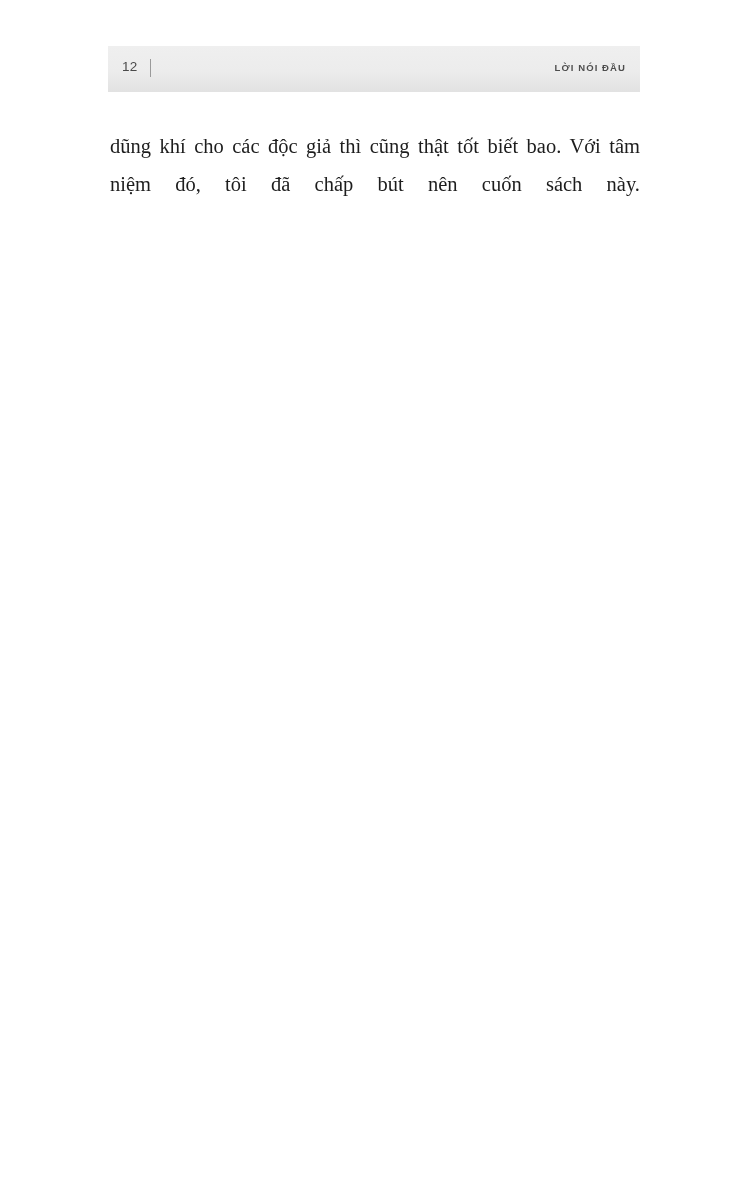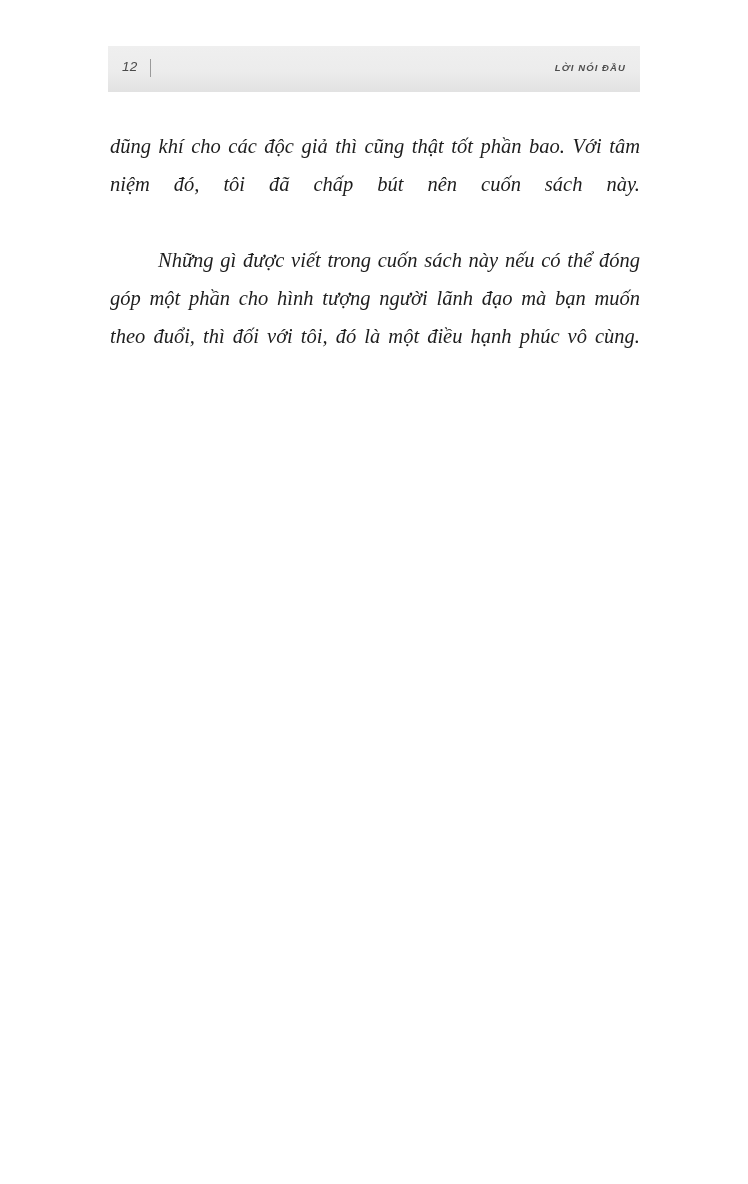--- a/index.html
+++ b/index.html
@@ -15,21 +15,20 @@
     overflow: hidden;
   }
 
   .page {
     position: absolute;
     left: 0;
     top: 0;
     width: 748px;
     height: 1184px;
     background: #ffffff;
-    font-style: italic;
   }
 
   
   .header-band {
     position: absolute;
     left: 108px;
     top: 46px;
     width: 532px;
     height: 46px;
     background: linear-gradient(to bottom, #efefef 0%, #ececec 55%, #e2e2e2 100%);
@@ -100,17 +99,16 @@
 
 <div class="page">
 
   <div class="header-band">
     <span class="page-number">12</span>
     <span class="rule"></span>
     <span class="running-title">LỜI NÓI ĐẦU</span>
   </div>
 
   <div class="body-text">
-    <p class="para">dũng khí cho các độc giả thì cũng thật tốt phần bao. Với tâm niệm đó, tôi đã chấp bút nên cuốn sách này.</p>
-    <p class="para indent">Những gì được viết trong cuốn sách này nếu có thể đóng góp một phần cho hình tượng người lãnh đạo mà bạn muốn theo đuổi, thì đối với tôi, đó là một điều hạnh phúc vô cùng.</p>
+    <p class="para">dũng khí cho các độc giả thì cũng thật tốt biết bao. Với tâm niệm đó, tôi đã chấp bút nên cuốn sách này.</p>
   </div>
 
 </div>
 
 </body></html>

